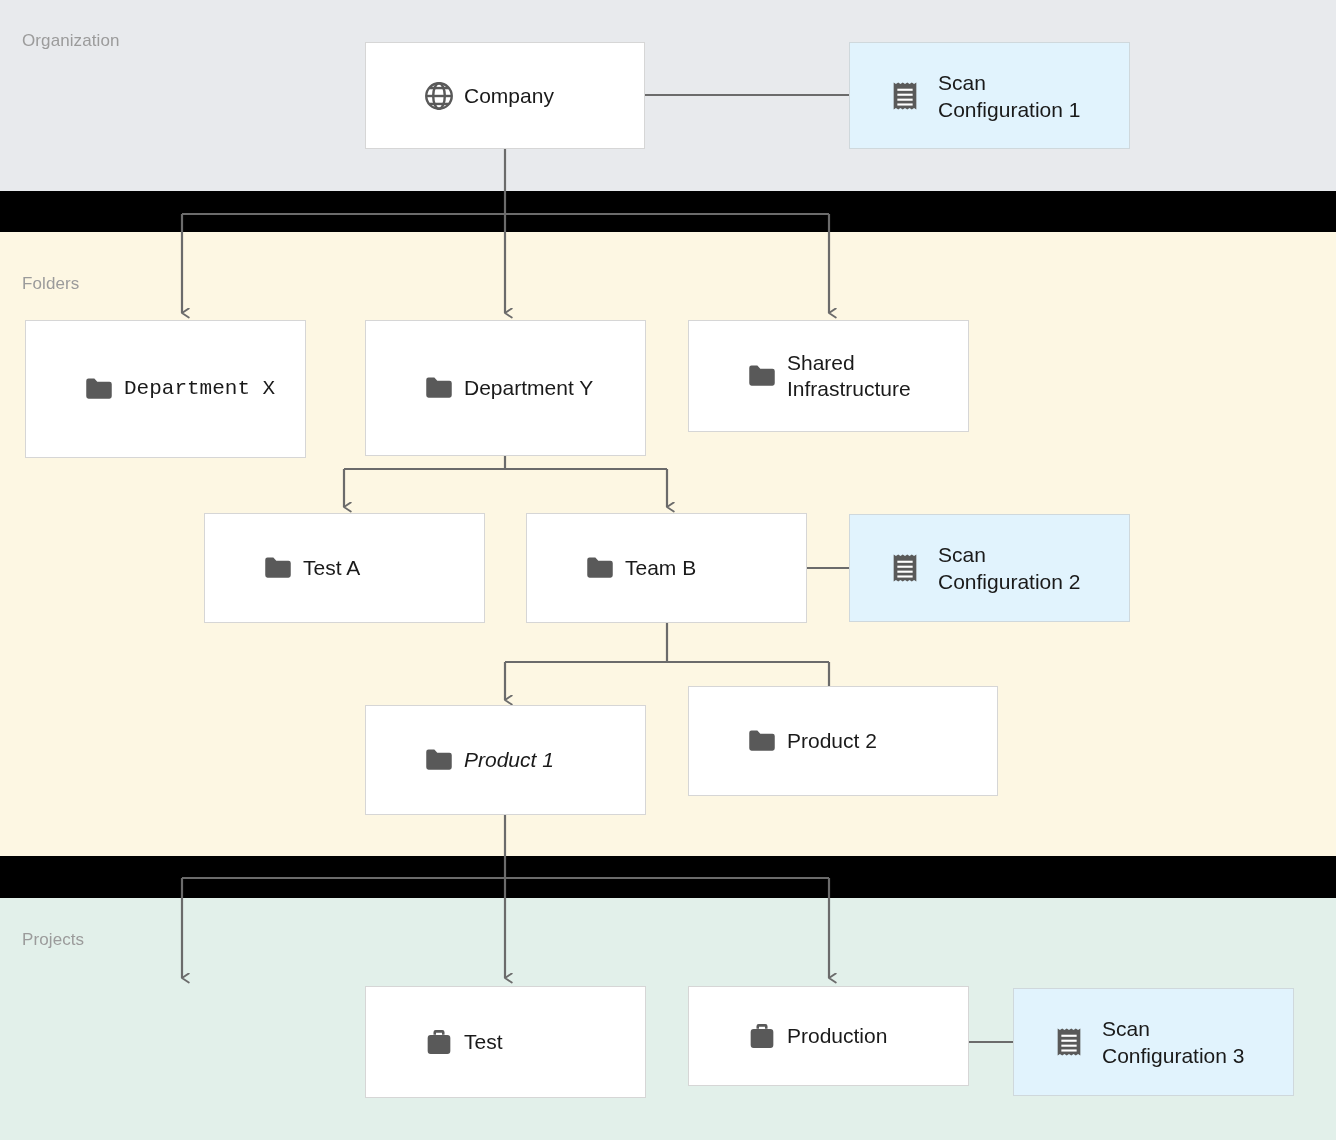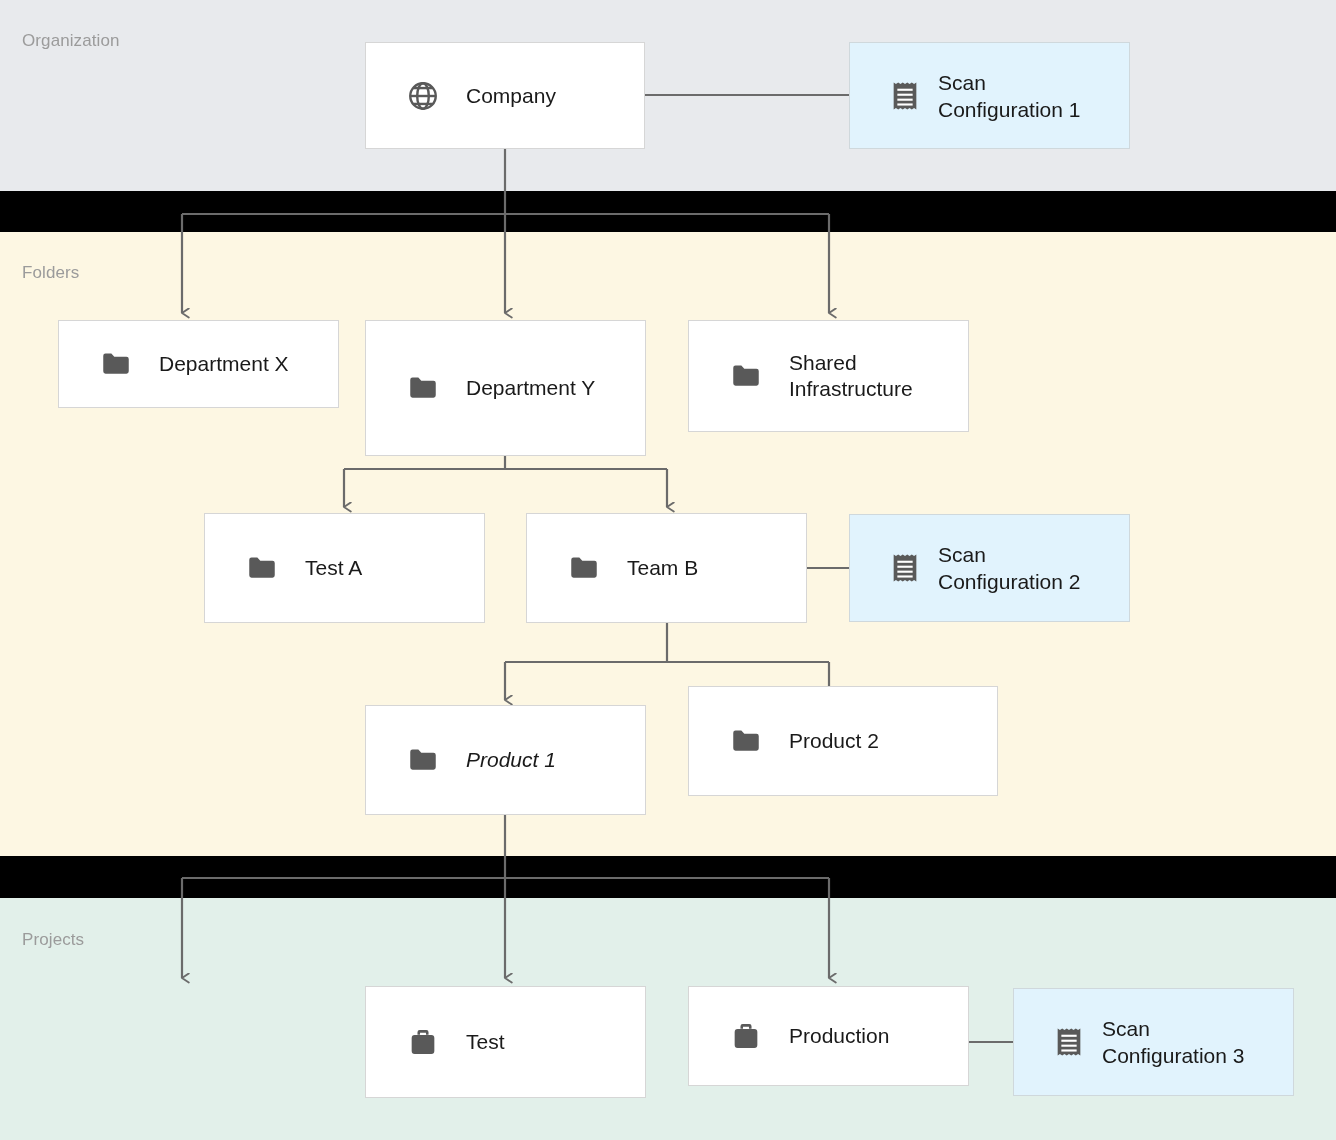--- a/index.html
+++ b/index.html
@@ -53,22 +53,22 @@
     border: 1px solid #d6d6d6;
     padding-left: 0;
   }
   .node.scan {
     background: #e1f3fd;
     border: 1px solid #cfd8dc;
   }
   .node-inner {
     display: flex;
     align-items: center;
-    gap: 26px;
-    padding-left: 40px;
+    gap: 8px;
+    padding-left: 56px;
   }
   .node.scan .node-inner { padding-left: 38px; gap: 16px; }
 
   .node-icon {
     flex: 0 0 auto;
     width: 34px;
     height: 34px;
     display: block;
   }
   .node-label {
@@ -84,21 +84,21 @@
 
 <div id="canvas">
 
   <div class="band band-org"></div>
   <div class="band band-black1"></div>
   <div class="band band-fold"></div>
   <div class="band band-black2"></div>
   <div class="band band-proj"></div>
 
   <div class="band-label" style="left:22px; top:31px;">Organization</div>
-  <div class="band-label" style="left:22px; top:263px;">Folders</div>
+  <div class="band-label" style="left:22px; top:274px;">Folders</div>
   <div class="band-label" style="left:22px; top:930px;">Projects</div>
 
   <svg id="wires" viewBox="0 0 1336 1140">
     <defs>
       <marker id="ah" markerWidth="12" markerHeight="12" refX="5.2" refY="9.4" orient="auto" markerUnits="userSpaceOnUse">
         <path d="M0.6,2.6 L5.2,9.4 L9.8,2.6" fill="none" stroke="#6b6b6b" stroke-width="1.8" stroke-linecap="round" stroke-linejoin="round"></path>
       </marker>
     </defs>
     <g fill="none" stroke="#6b6b6b" stroke-width="2.2">
 
@@ -157,21 +157,21 @@
           <line x1="6.6" y1="11.1" x2="17.4" y2="11.1"></line>
           <line x1="6.6" y1="14.6" x2="17.4" y2="14.6"></line>
           <line x1="6.6" y1="18.0" x2="17.4" y2="18.0"></line>
         </g>
       </svg>
       <div class="node-label">Scan
 Configuration 1</div>
     </div>
   </div>
 
-  <div class="node" style="left:58px; top:320px; width:281px; height:88px;">
+  <div class="node" style="left:25px; top:320px; width:281px; height:138px;font-family:Liberation Mono, monospace;">
     <div class="node-inner">
       <svg class="node-icon" viewBox="0 0 24 24">
         <path fill="#595959" d="M3 6.2 a1.6 1.6 0 0 1 1.6-1.6 h4.1 l2.1 2.2 h8.6 a1.6 1.6 0 0 1 1.6 1.6 v8.8 a1.6 1.6 0 0 1 -1.6 1.6 h-14.8 a1.6 1.6 0 0 1 -1.6 -1.6 z"></path>
       </svg>
       <div class="node-label">Department X</div>
     </div>
   </div>
 
   <div class="node" style="left:365px; top:320px; width:281px; height:136px;">
     <div class="node-inner">

